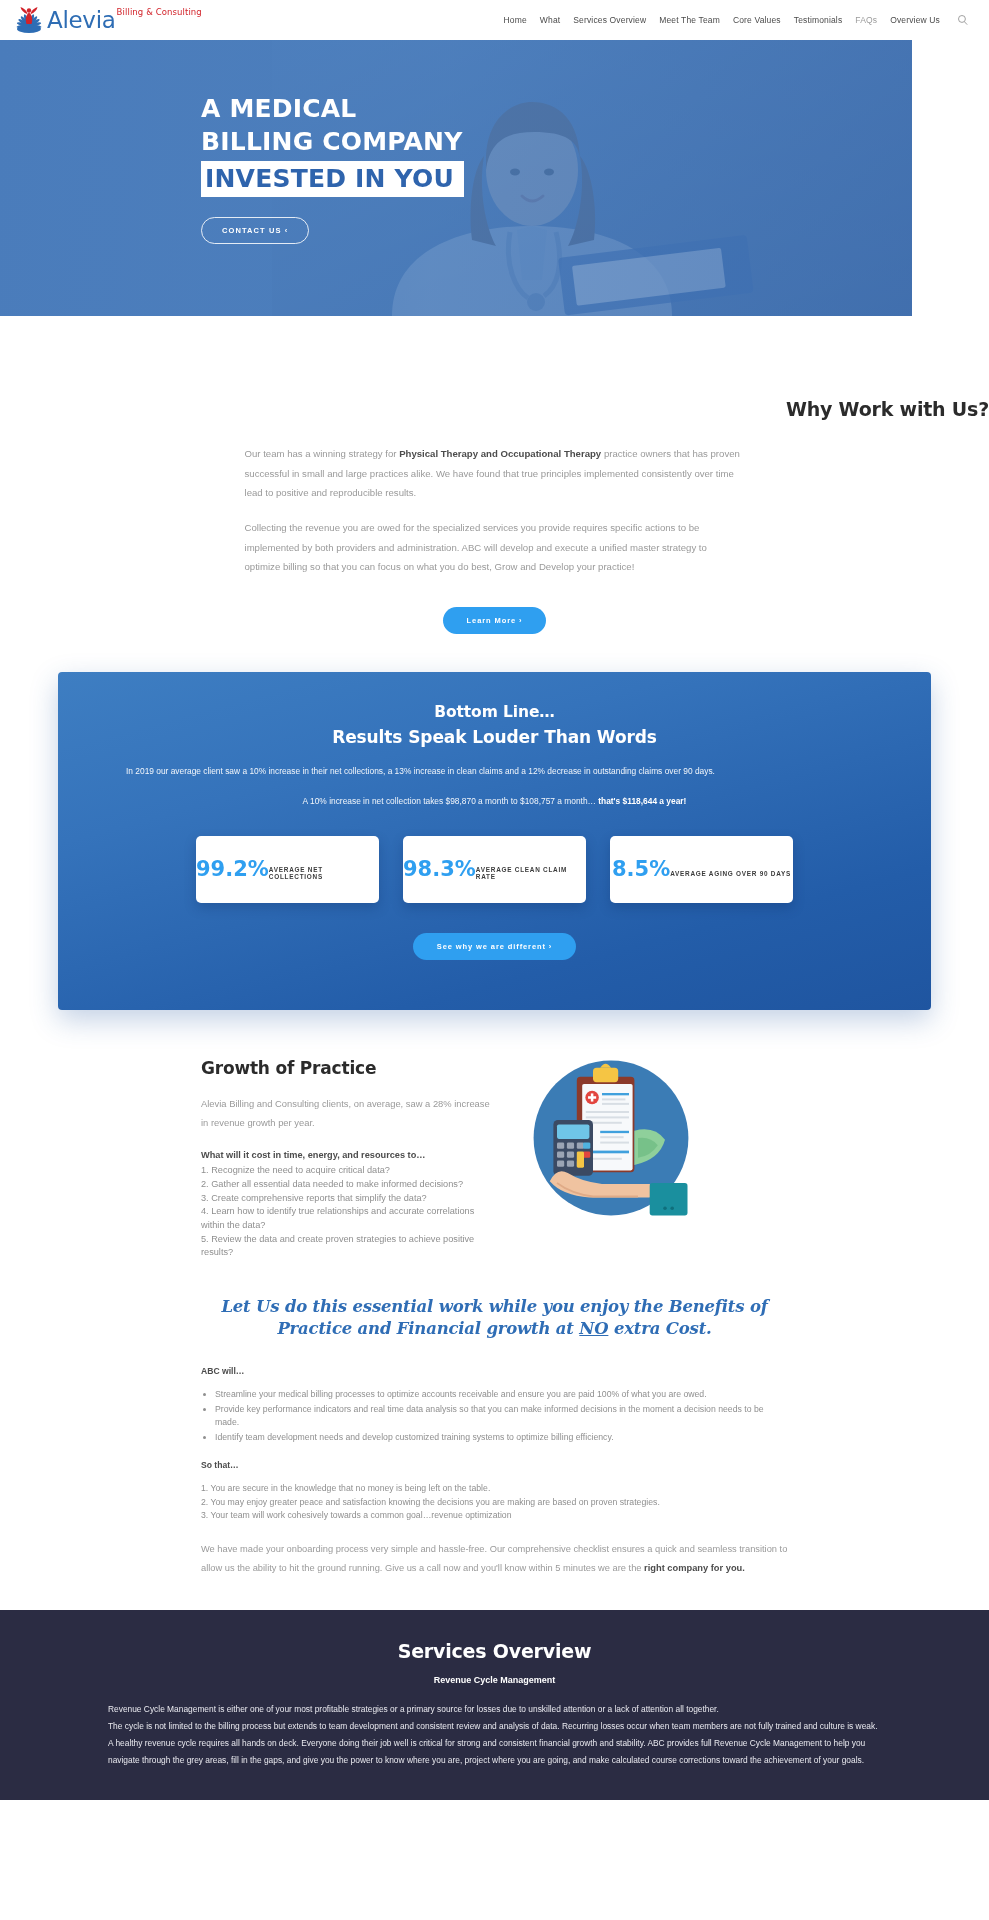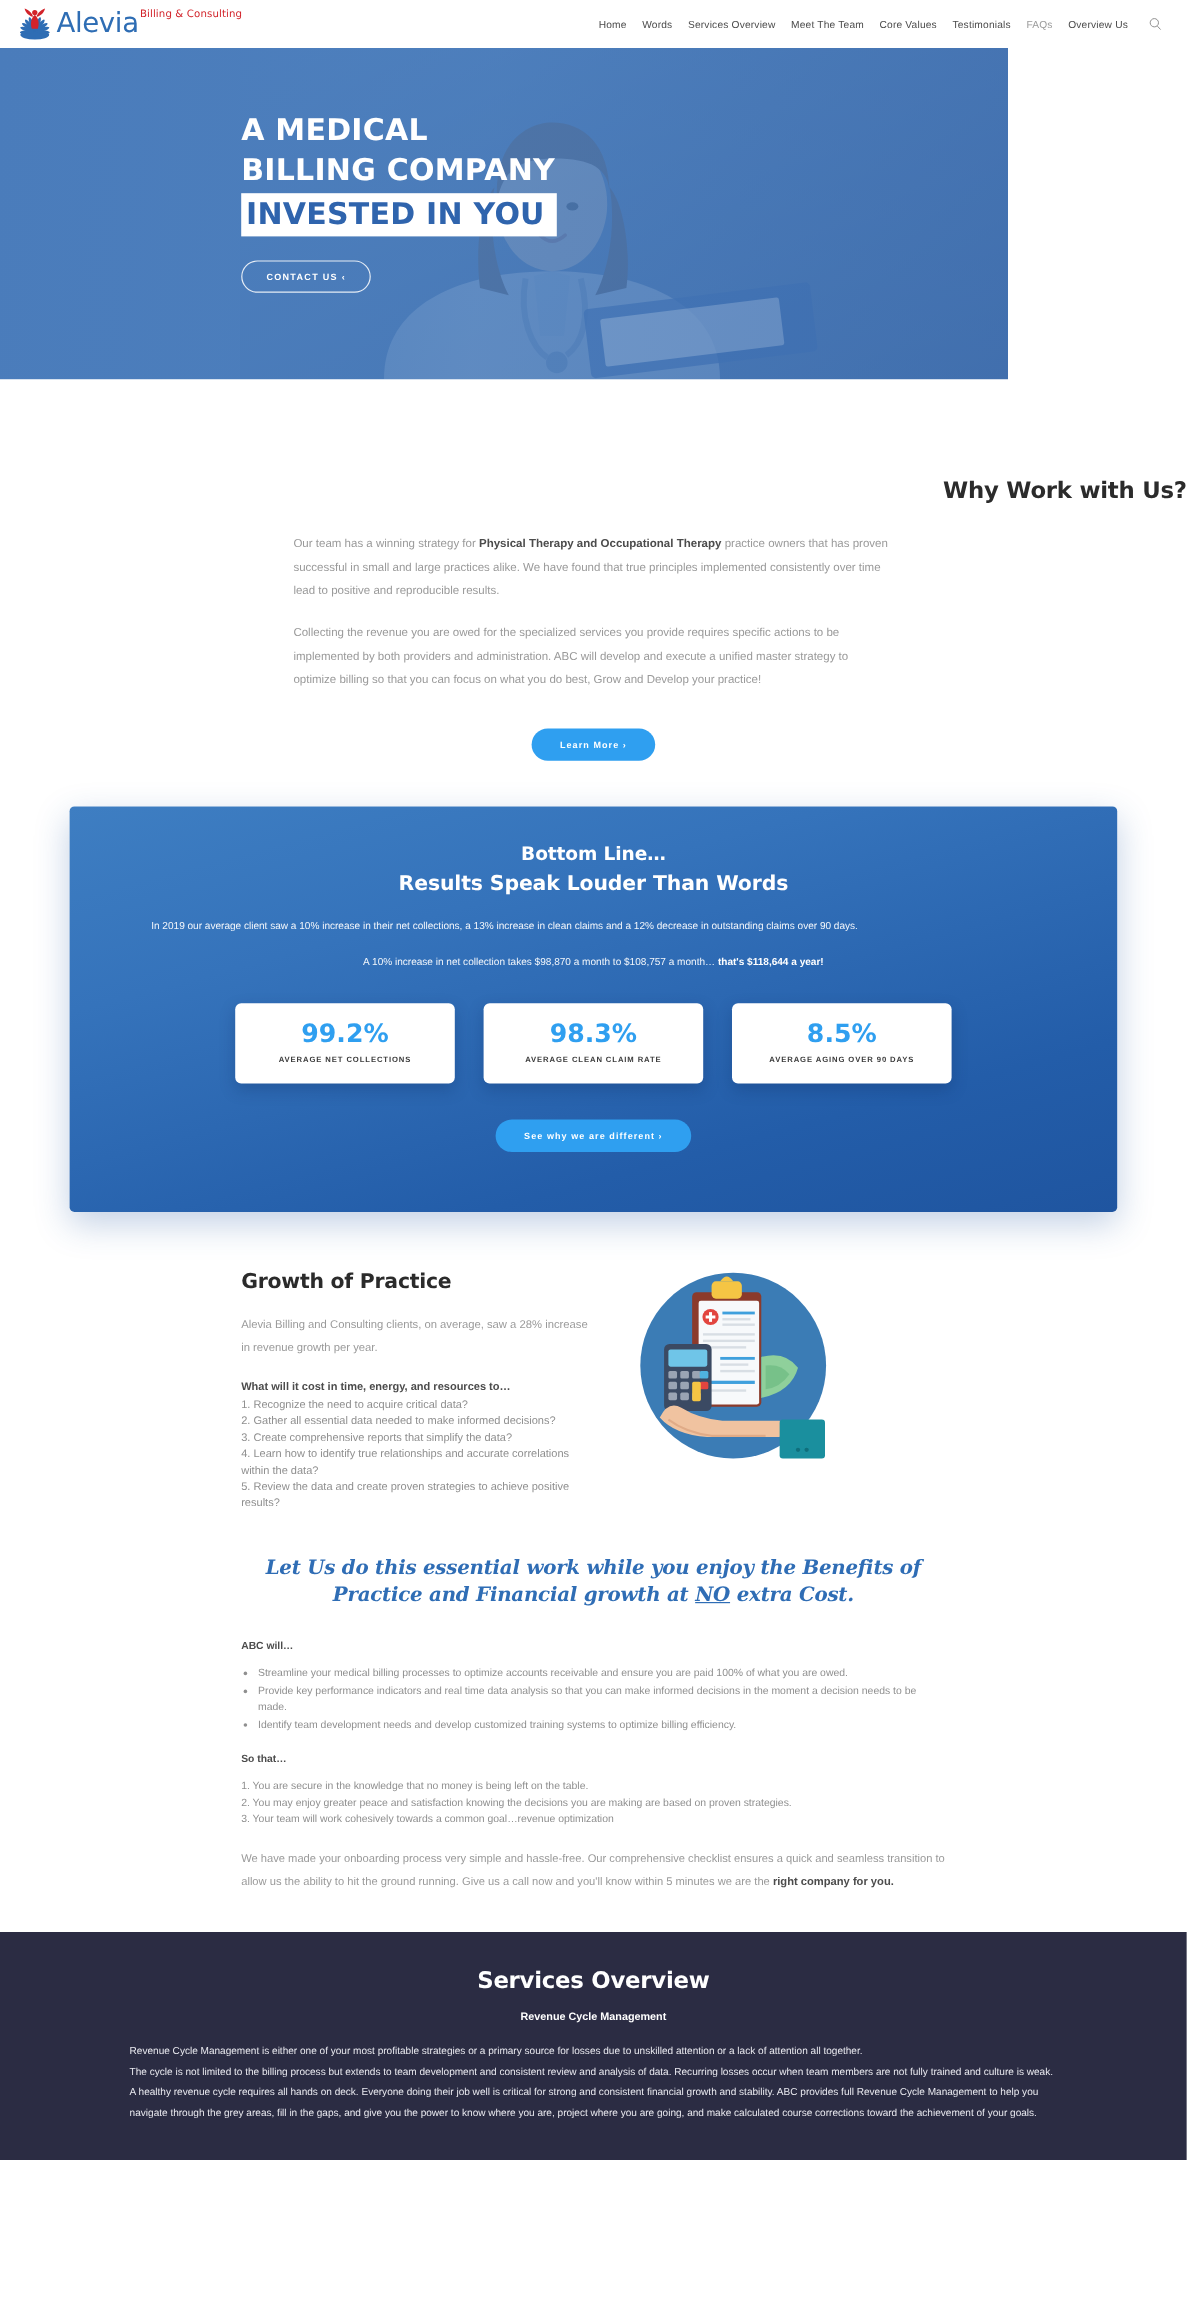--- a/index.html
+++ b/index.html
@@ -56,21 +56,21 @@
   .search-icon-btn {
     width: 13px; height: 13px; margin-left: 3px;
     display: flex; align-items: center; justify-content: center;
     cursor: pointer;
   }
 
   
   .hero {
     position: relative;
     height: 276px;
-    width: 840px;
+    width: 912px;
     overflow: hidden;
     background: linear-gradient(100deg, #5485c0 0%, #4f80bd 35%, #4a7cbb 60%, #3f6cae 100%);
   }
   .hero-photo {
     position: absolute;
     right: 0; top: 0;
     width: 640px; height: 276px;
     overflow: hidden;
   }
   .hero-overlay {
@@ -177,21 +177,20 @@
     justify-content: center;
     gap: 24px;
     margin-top: 26px;
   }
   .stat-card {
     background: #ffffff;
     border-radius: 5px;
     width: 183px;
     height: 67px;
     display: flex;
-    flex-direction: column;
     align-items: center;
     justify-content: center;
     box-shadow: 0 5px 12px rgba(10,40,90,0.25);
   }
   .stat-val {
     font-family: "DejaVu Sans", sans-serif;
     font-weight: bold;
     font-size: 21px;
     color: #2f9ff0;
     line-height: 1;
@@ -372,21 +371,21 @@
       </svg>
     </span>
     <span class="logo-text">
       <span class="logo-name">Alevia</span>
       <span class="logo-sub">Billing &amp; Consulting</span>
     </span>
   </div>
 
   <nav class="main-nav">
     <span class="nav-link">Home</span>
-    <span class="nav-link">Words</span>
+    <span class="nav-link">What</span>
     <span class="nav-link">Services Overview</span>
     <span class="nav-link">Meet The Team</span>
     <span class="nav-link">Core Values</span>
     <span class="nav-link">Testimonials</span>
     <span class="nav-link muted">FAQs</span>
     <span class="nav-link">Overview Us</span>
     <span class="search-icon-btn">
       <svg viewBox="0 0 16 16" width="12" height="12">
         <circle cx="6.6" cy="6.6" r="4.6" fill="none" stroke="#8d8d8d" stroke-width="1.1"></circle>
         <line x1="10" y1="10.4" x2="13.6" y2="14.2" stroke="#8d8d8d" stroke-width="1.1"></line>

